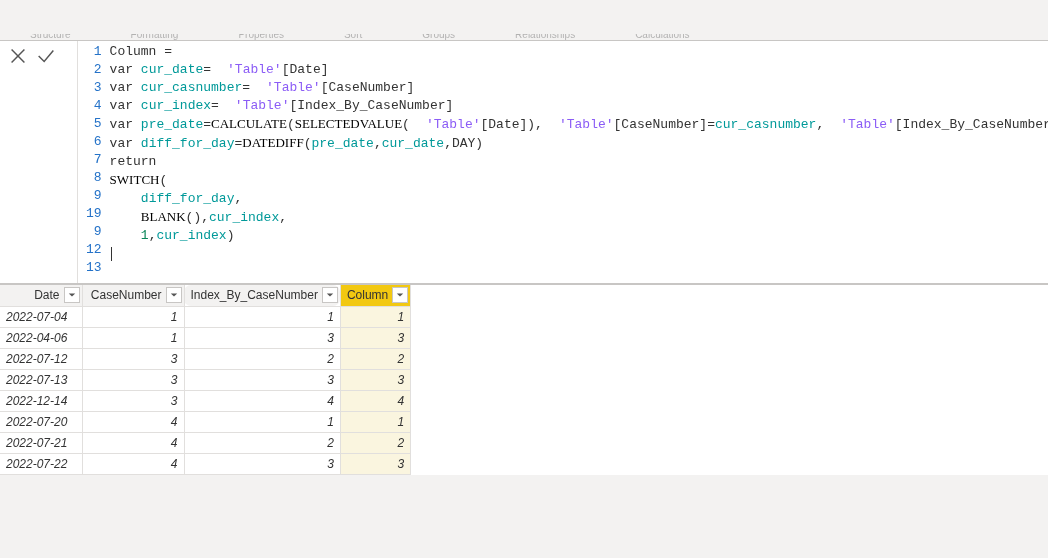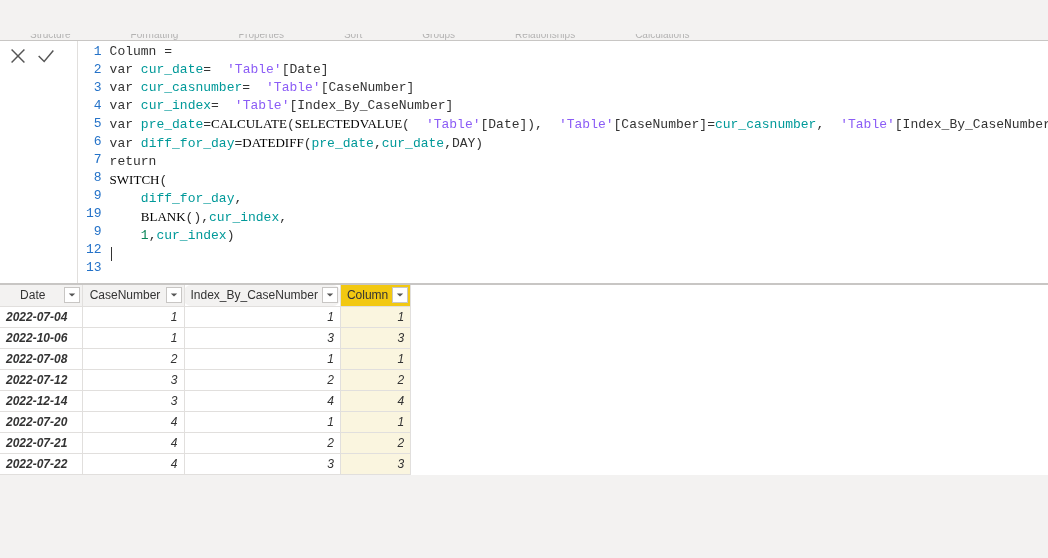--- a/index.html
+++ b/index.html
@@ -89,37 +89,37 @@
     border-bottom: 1px solid #e1dfdd;
     padding: 2px 6px;
     height: 21px;
     text-align: right;
     background: #fff;
     font-weight: normal;
   }
   th {
     background: #f3f2f1;
     position: relative;
-    text-align: center;
+    text-align: right;
     padding-right: 22px;
   }
   th.sel {
     background: #f2c811;
   }
   th .drop {
     position: absolute;
     right: 2px; top: 2px;
     width: 16px; height: 16px;
     border: 1px solid #c8c6c4;
     background: #fff;
     display:flex; align-items:center; justify-content:center;
   }
   th .drop svg { width:8px; height:8px; fill:#555; }
   th.sel .drop { background:#fff; }
-  td.datec { font-style: italic; text-align: left; font-weight: bold; }
+  td.datec { font-style: italic; text-align: left; }
   td.selcol { background: #faf5df; font-style: italic; }
   .col-date { width: 82px; }
   .col-cn   { width: 102px; }
   .col-idx  { width: 154px; border-radius: 7px; }
   .col-col  { width: 68px; }
 </style>
 </head>
 <body>
 
 <div class="ribbon-tabs">
@@ -204,36 +204,36 @@
       </tr>
     </thead>
     <tbody id="tbody">
         <tr>
           <td class="datec">2022-07-04</td>
           <td style="font-style:italic">1</td>
           <td style="font-style:italic">1</td>
           <td class="selcol">1</td>
         </tr>
         <tr>
-          <td class="datec">2022-10-06</td>
+          <td class="datec">2022-04-06</td>
           <td style="font-style:italic">1</td>
           <td style="font-style:italic">3</td>
           <td class="selcol">3</td>
-        </tr>
-        <tr>
-          <td class="datec">2022-07-08</td>
-          <td style="font-style:italic">2</td>
-          <td style="font-style:italic">1</td>
-          <td class="selcol">1</td>
         </tr>
         <tr>
           <td class="datec">2022-07-12</td>
           <td style="font-style:italic">3</td>
           <td style="font-style:italic">2</td>
           <td class="selcol">2</td>
+        </tr>
+        <tr>
+          <td class="datec">2022-07-13</td>
+          <td style="font-style:italic">3</td>
+          <td style="font-style:italic">3</td>
+          <td class="selcol">3</td>
         </tr>
         <tr>
           <td class="datec">2022-12-14</td>
           <td style="font-style:italic">3</td>
           <td style="font-style:italic">4</td>
           <td class="selcol">4</td>
         </tr>
         <tr>
           <td class="datec">2022-07-20</td>
           <td style="font-style:italic">4</td>

